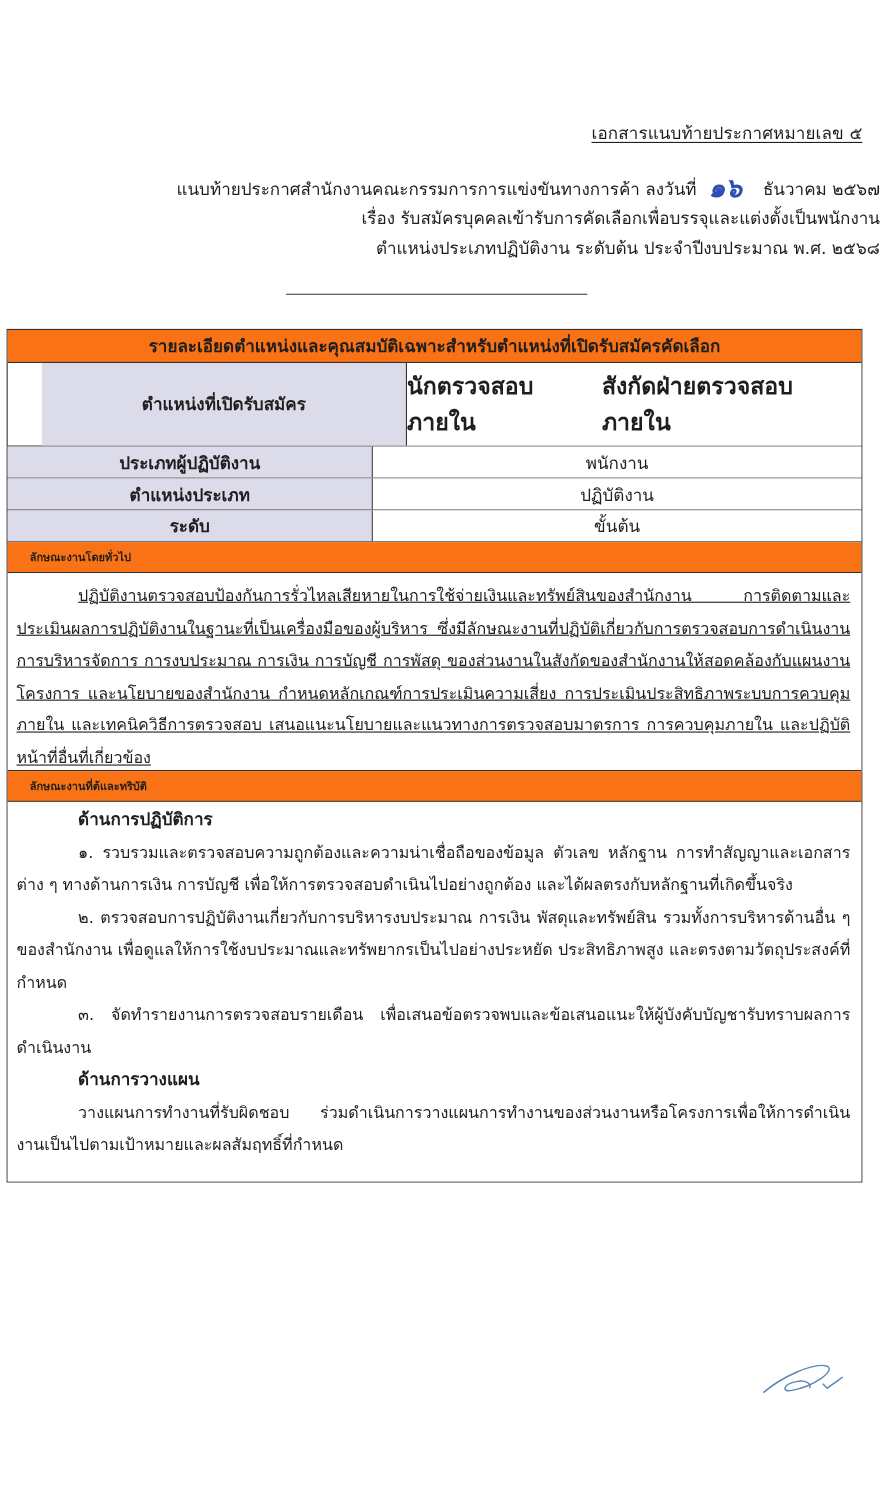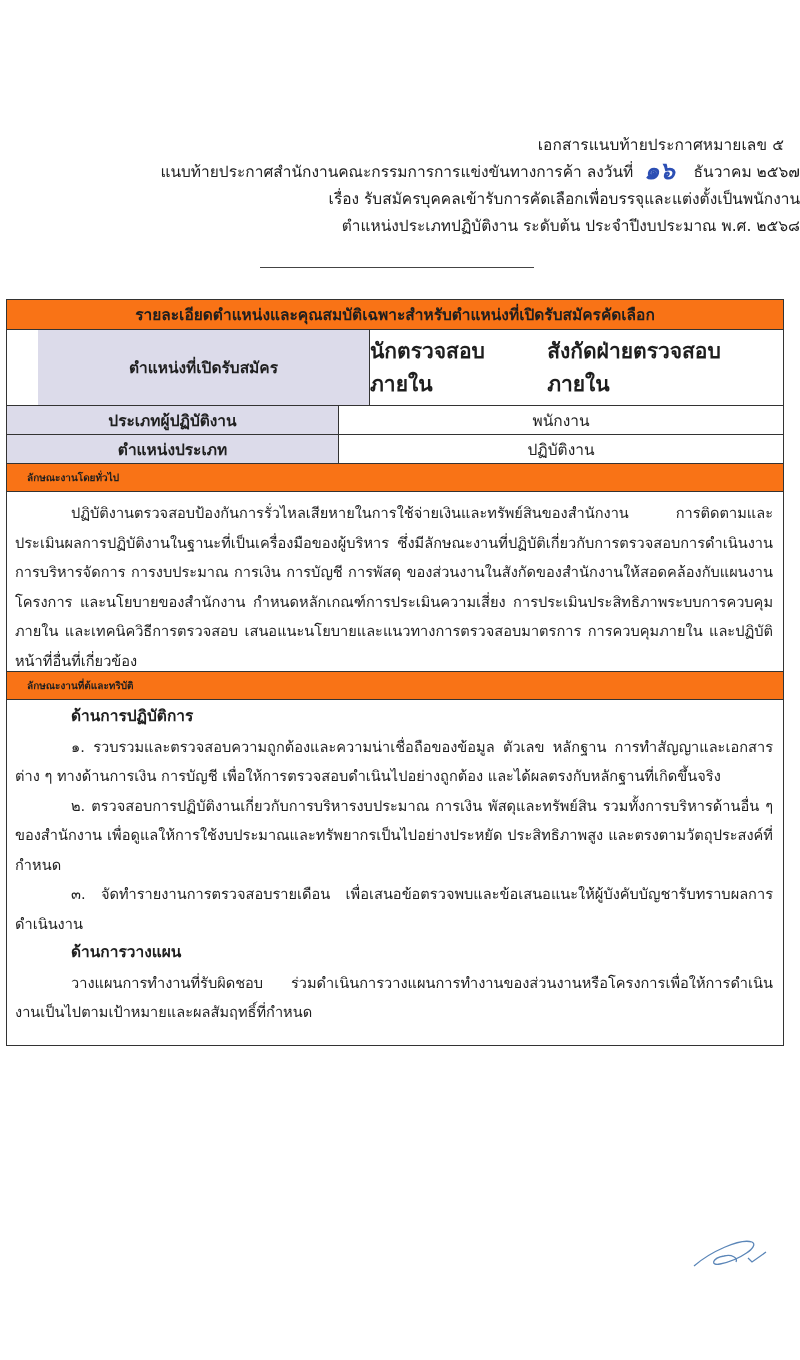--- a/index.html
+++ b/index.html
@@ -2,22 +2,22 @@
 <html><head>
 <meta charset="utf-8">
 <style>
   html, body { margin: 0; padding: 0; background: #ffffff; }
   body {
     width: 800px; height: 1360px; position: relative; overflow: hidden;
     font-family: "DejaVu Sans", "Liberation Sans", sans-serif;
     color: #1e1e1e;
   }
   .ref {
-    position: absolute; right: 16px; top: 132px;
-    font-size: 15.5px; text-underline-offset: 3px;
+    position: absolute; right: 16px; top: 108px;
+    font-size: 15.5px; text-decoration: underline; text-underline-offset: 3px;
     letter-spacing: 0.1px;
   }
   .header-block {
     position: absolute; left: 0; top: 156px; width: 800px; text-align: right;
     font-size: 15.5px; line-height: 27px;
   }
   .header-line { display: block; white-space: nowrap; }
   .date-day {
     color: #2c4fb4; font-size: 24px; font-weight: bold; font-style: italic;
     margin: 0 14px 0 6px; position: relative; top: 2px;
@@ -47,21 +47,21 @@
   .pos-row .cell-right span { font-size: 21px; font-weight: bold; line-height: 33px; }
   .small-row { height: 29px; }
   .section-head { height: 28px; align-items: center; padding-left: 20px; font-weight: bold; font-size: 10px; }
   .body-block {
     padding: 6px 10px 6px 8px; font-size: 14.6px; line-height: 29.5px;
     text-align: justify; background: #fff;
   }
   .body-block p { margin: 0; }
   .indent { text-indent: 56px; }
   .sub-head { font-weight: bold; padding-left: 56px; font-size: 15.5px; }
-  .gen-block { height: 180px; }
+  .gen-block { height: 180px; text-decoration: underline; }
   .duty-block { height: 345px; padding-top: 2px; }
   .signature { position: absolute; left: 690px; top: 1232px; width: 80px; height: 40px; }
 </style>
 </head>
 <body>
 
 <div class="ref">เอกสารแนบท้ายประกาศหมายเลข ๕</div>
 
 <div class="header-block">
   <span class="header-line">
@@ -89,20 +89,24 @@
   <div class="row small-row">
     <div class="cell-left">ประเภทผู้ปฏิบัติงาน</div>
     <div class="cell-right">พนักงาน</div>
   </div>
 
   <div class="row small-row">
     <div class="cell-left">ตำแหน่งประเภท</div>
     <div class="cell-right">ปฏิบัติงาน</div>
   </div>
 
+  <div class="row small-row">
+    <div class="cell-left">ระดับ</div>
+    <div class="cell-right">ขั้นต้น</div>
+  </div>
 
   <div class="row shaded section-head">ลักษณะงานโดยทั่วไป</div>
 
   <div class="row body-block gen-block">
     <p class="indent">ปฏิบัติงานตรวจสอบป้องกันการรั่วไหลเสียหายในการใช้จ่ายเงินและทรัพย์สินของสำนักงาน การติดตามและประเมินผลการปฏิบัติงานในฐานะที่เป็นเครื่องมือของผู้บริหาร ซึ่งมีลักษณะงานที่ปฏิบัติเกี่ยวกับการตรวจสอบการดำเนินงาน การบริหารจัดการ การงบประมาณ การเงิน การบัญชี การพัสดุ ของส่วนงานในสังกัดของสำนักงานให้สอดคล้องกับแผนงาน โครงการ และนโยบายของสำนักงาน กำหนดหลักเกณฑ์การประเมินความเสี่ยง การประเมินประสิทธิภาพระบบการควบคุมภายใน และเทคนิควิธีการตรวจสอบ เสนอแนะนโยบายและแนวทางการตรวจสอบมาตรการ การควบคุมภายใน และปฏิบัติหน้าที่อื่นที่เกี่ยวข้อง</p>
   </div>
 
   <div class="row shaded section-head">ลักษณะงานที่ต้และทริบัติ</div>
 
   <div class="row body-block duty-block" style="display:block;">

